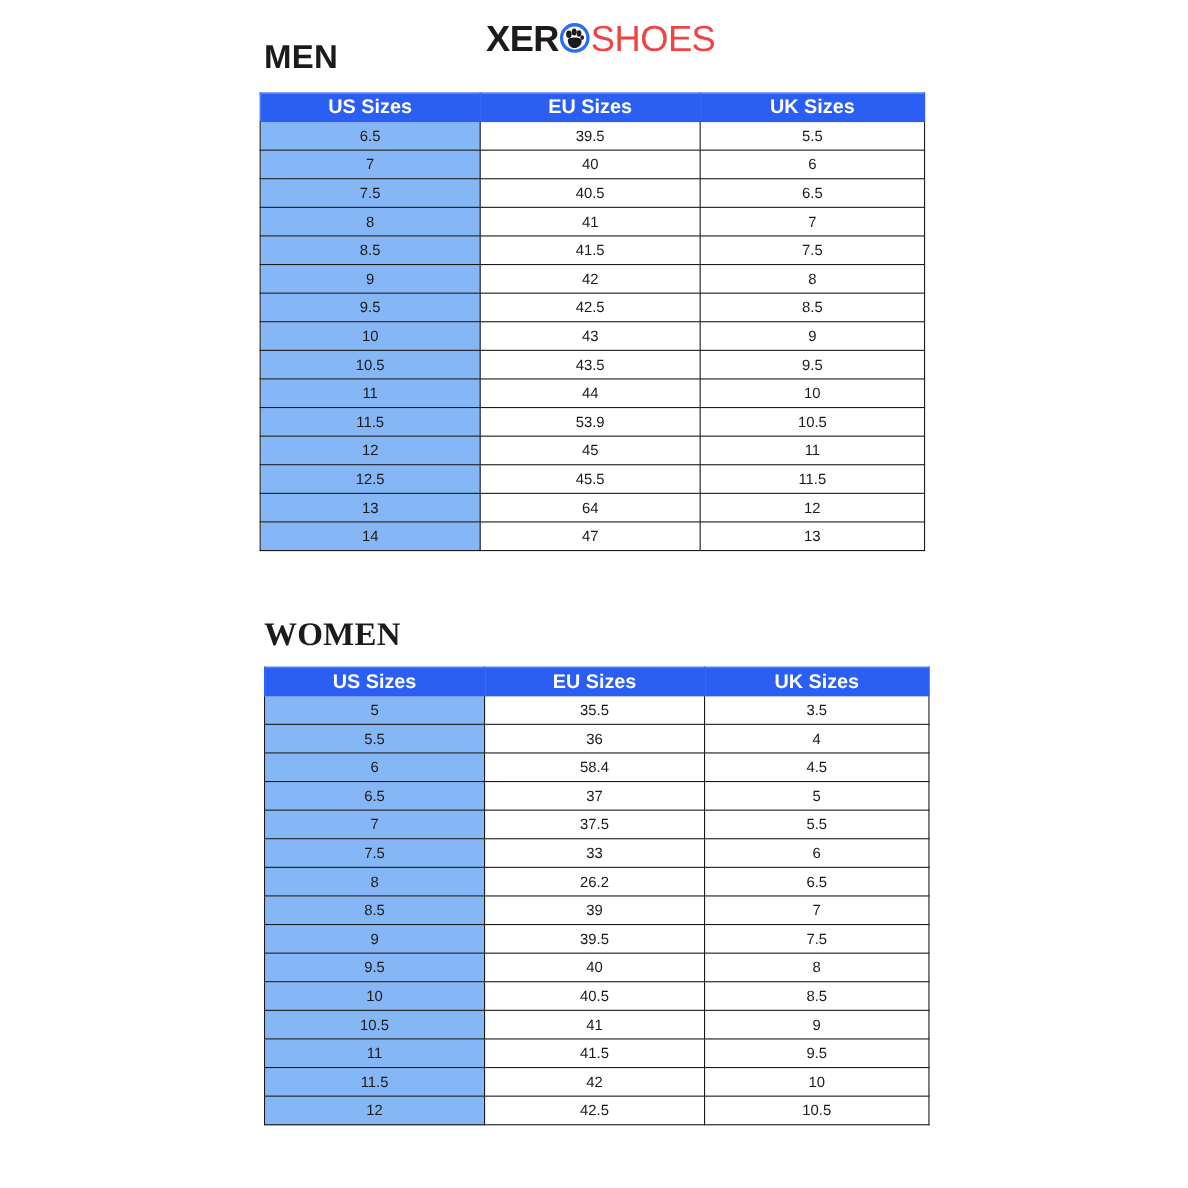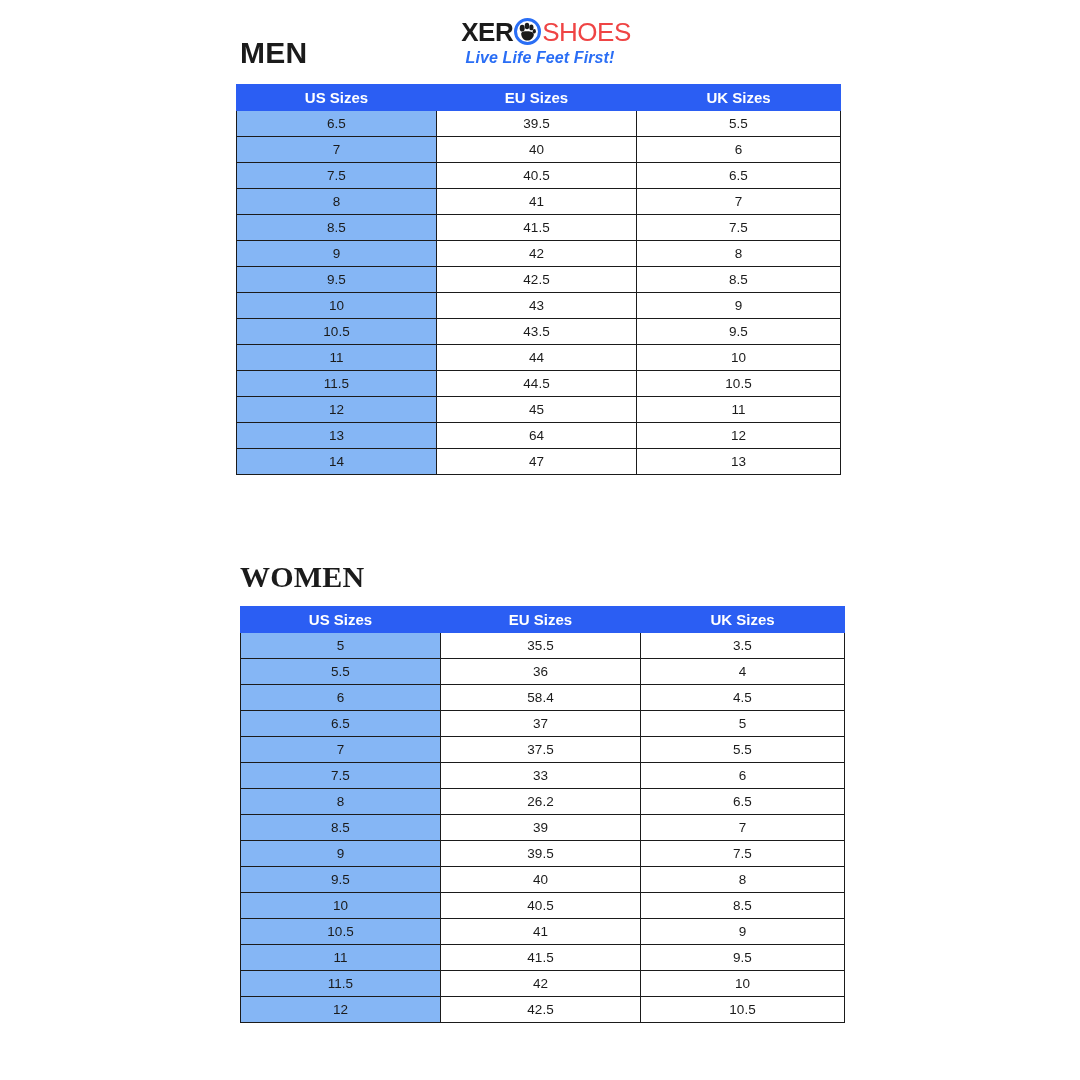--- a/index.html
+++ b/index.html
@@ -22,21 +22,21 @@
   
   .brand {
     position: absolute;
     top: 18px;
     left: 0;
     width: 1080px;
     text-align: center;
     pointer-events: none;
   }
   .brand-wordmark {
-    font-size: 26px;
+    font-size: 33px;
     font-weight: 700;
     letter-spacing: -0.5px;
     color: #1b1b1b;
     line-height: 1;
     display: inline-flex;
     align-items: center;
     justify-content: center;
     margin-left: 12px;
   }
   .brand-xero { color: #1b1b1b; font-weight: 700; }
@@ -87,21 +87,21 @@
     position: absolute;
     border-collapse: collapse;
     table-layout: fixed;
   }
   #men-table { left: 236px; top: 84px; width: 604px; }
   #women-table { left: 240px; top: 606px; width: 604px; }
 
   .size-table th {
     background: #2b5ef3;
     color: #ffffff;
-    font-size: 15px;
+    font-size: 18px;
     font-weight: 700;
     height: 26px;
     text-align: center;
     border: 1px solid #2b5ef3;
     padding: 0;
   }
   .size-table td {
     height: 26px;
     font-size: 13.5px;
     color: #1b1b1b;
@@ -130,21 +130,20 @@
         <svg class="toes" viewBox="0 0 17 19" xmlns="http://www.w3.org/2000/svg" aria-hidden="true">
           <ellipse cx="3.2" cy="6.2" rx="2.5" ry="3.4" fill="#1b1b1b"></ellipse>
           <ellipse cx="8.0" cy="4.0" rx="2.3" ry="3.2" fill="#1b1b1b"></ellipse>
           <ellipse cx="12.4" cy="5.4" rx="2.1" ry="2.9" fill="#1b1b1b"></ellipse>
           <ellipse cx="15.3" cy="9.2" rx="1.6" ry="2.2" fill="#1b1b1b"></ellipse>
           <path d="M2.2 11.5 C2.2 9.8 5 9.2 8.4 9.2 C12.2 9.2 14.8 10.2 14.8 12.4 C14.8 15.6 11.6 18.6 8.2 18.6 C4.8 18.6 2.2 15.4 2.2 11.5 Z" fill="#1b1b1b"></path>
         </svg>
       </span>
       <span class="brand-shoes">SHOES</span>
     </div>
-    <div class="brand-tagline">Live Life Feet First!</div>
   </div>
 
   <div class="section-title" id="men-title">MEN</div>
 
   <table class="size-table" id="men-table">
     <colgroup>
         <col class="c-us">
         <col class="c-eu">
         <col class="c-uk">
       </colgroup>
@@ -201,27 +200,32 @@
           <td>43.5</td>
           <td>9.5</td>
         </tr>
       <tr>
           <td class="us-col">11</td>
           <td>44</td>
           <td>10</td>
         </tr>
       <tr>
           <td class="us-col">11.5</td>
-          <td>44.5</td>
+          <td>53.9</td>
           <td>10.5</td>
         </tr>
       <tr>
           <td class="us-col">12</td>
           <td>45</td>
           <td>11</td>
+        </tr>
+      <tr>
+          <td class="us-col">12.5</td>
+          <td>45.5</td>
+          <td>11.5</td>
         </tr>
       <tr>
           <td class="us-col">13</td>
           <td>64</td>
           <td>12</td>
         </tr>
       <tr>
           <td class="us-col">14</td>
           <td>47</td>
           <td>13</td>

